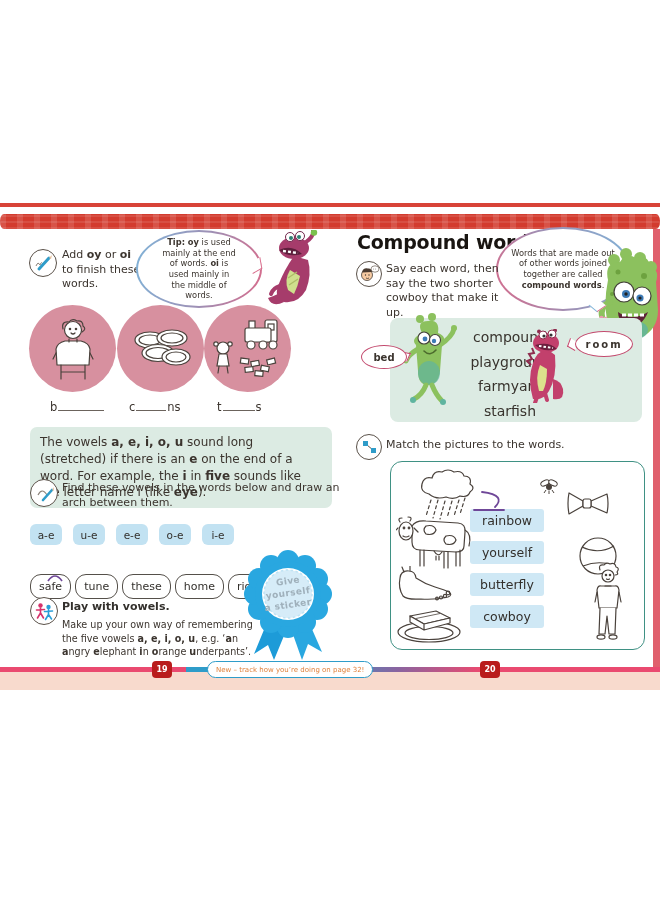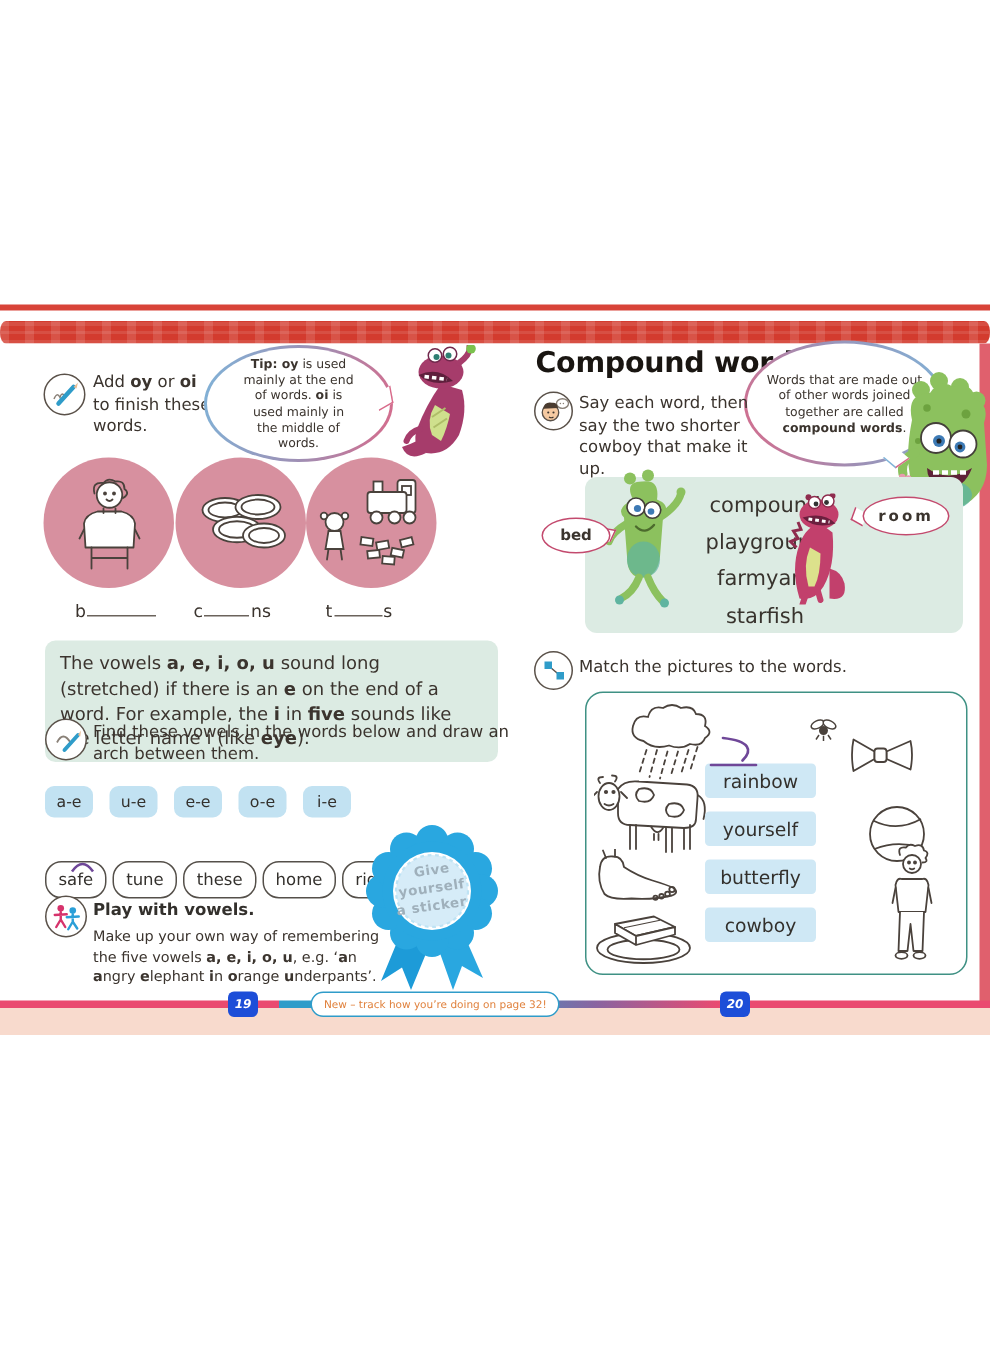--- a/index.html
+++ b/index.html
@@ -13,22 +13,22 @@
     background-image:repeating-linear-gradient(90deg,rgba(255,255,255,.12) 0 6px,rgba(255,255,255,0) 6px 17px),
                      repeating-linear-gradient(0deg,rgba(255,255,255,.10) 0 2px,rgba(255,255,255,0) 2px 6px);
     border-radius:4px/7px;}
   .edge-strip{left:653px;top:229px;width:7px;height:443px;background:#e0606d;}
   .bottom-band{left:0;top:672px;width:660px;height:18px;background:#f8dacd;}
   
   .bar{top:667px;height:5px;}
   .bar-left{left:0;width:186px;background:#ea4a70;}
   .bar-mid{left:186px;width:294px;background:linear-gradient(90deg,#2f9cc9 0%,#2f9cc9 42%,#8a64a0 72%,#ea4a70 100%);}
   .bar-right{left:480px;width:180px;background:#ea4a70;}
-  .page-tab{width:20px;height:17px;background:#1d4ed8;border-radius:4px;color:#fff;
-    font-size:8px;font-weight:700;display:flex;align-items:center;justify-content:center;z-index:3;font-style:italic;}
+  .page-tab{width:20px;height:17px;background:#b91c1c;border-radius:4px;color:#fff;
+    font-size:8px;font-weight:700;display:flex;align-items:center;justify-content:center;z-index:3;}
   .tracker{left:172px;top:661px;height:15px;display:inline-flex;align-items:center;padding:0 8px;
     background:#fff;border:1.6px solid #2f9cc9;border-radius:9px;font-size:7px;color:#e0813c;
     white-space:nowrap;z-index:3;margin-left:35px;}
   
   .icon-circle{width:26px;height:26px;border:1.2px solid #5a5149;border-radius:50%;background:#fff;
     display:flex;align-items:center;justify-content:center;}
   .instr{font-size:11px;line-height:1.33;color:#3b342e;}
   .small-p{font-size:9.6px;line-height:1.42;color:#3b342e;}
   .pink-circle{width:87px;height:87px;border-radius:50%;background:#d7909f;
     display:flex;align-items:center;justify-content:center;overflow:hidden;}

